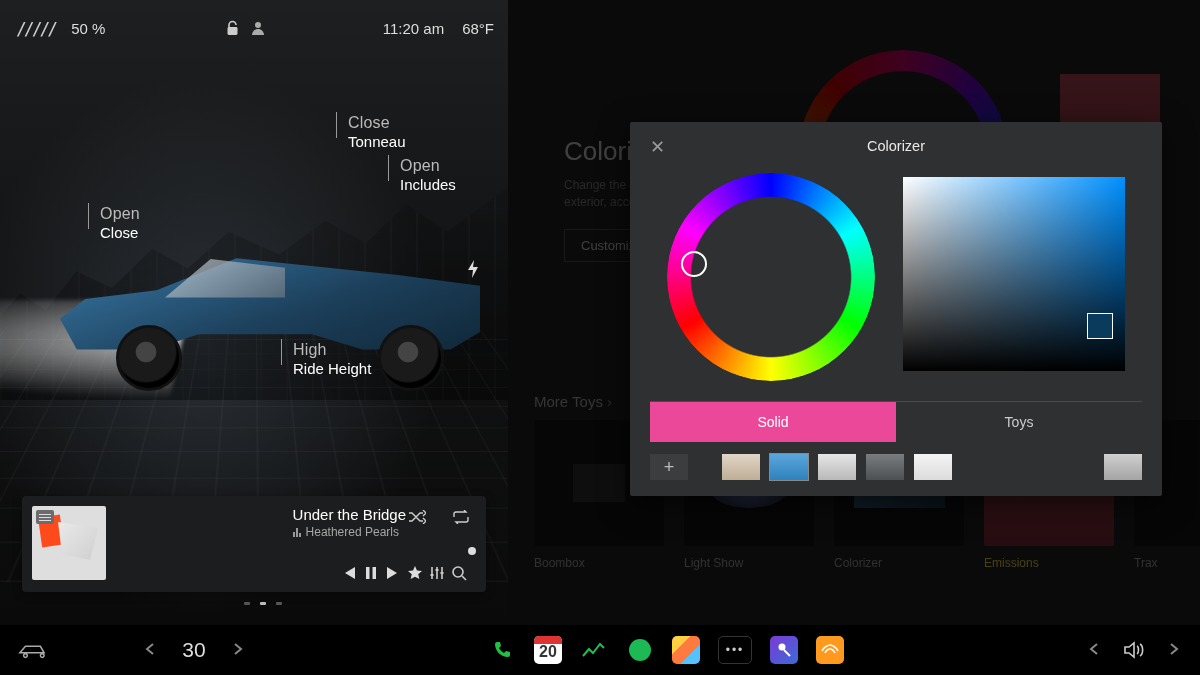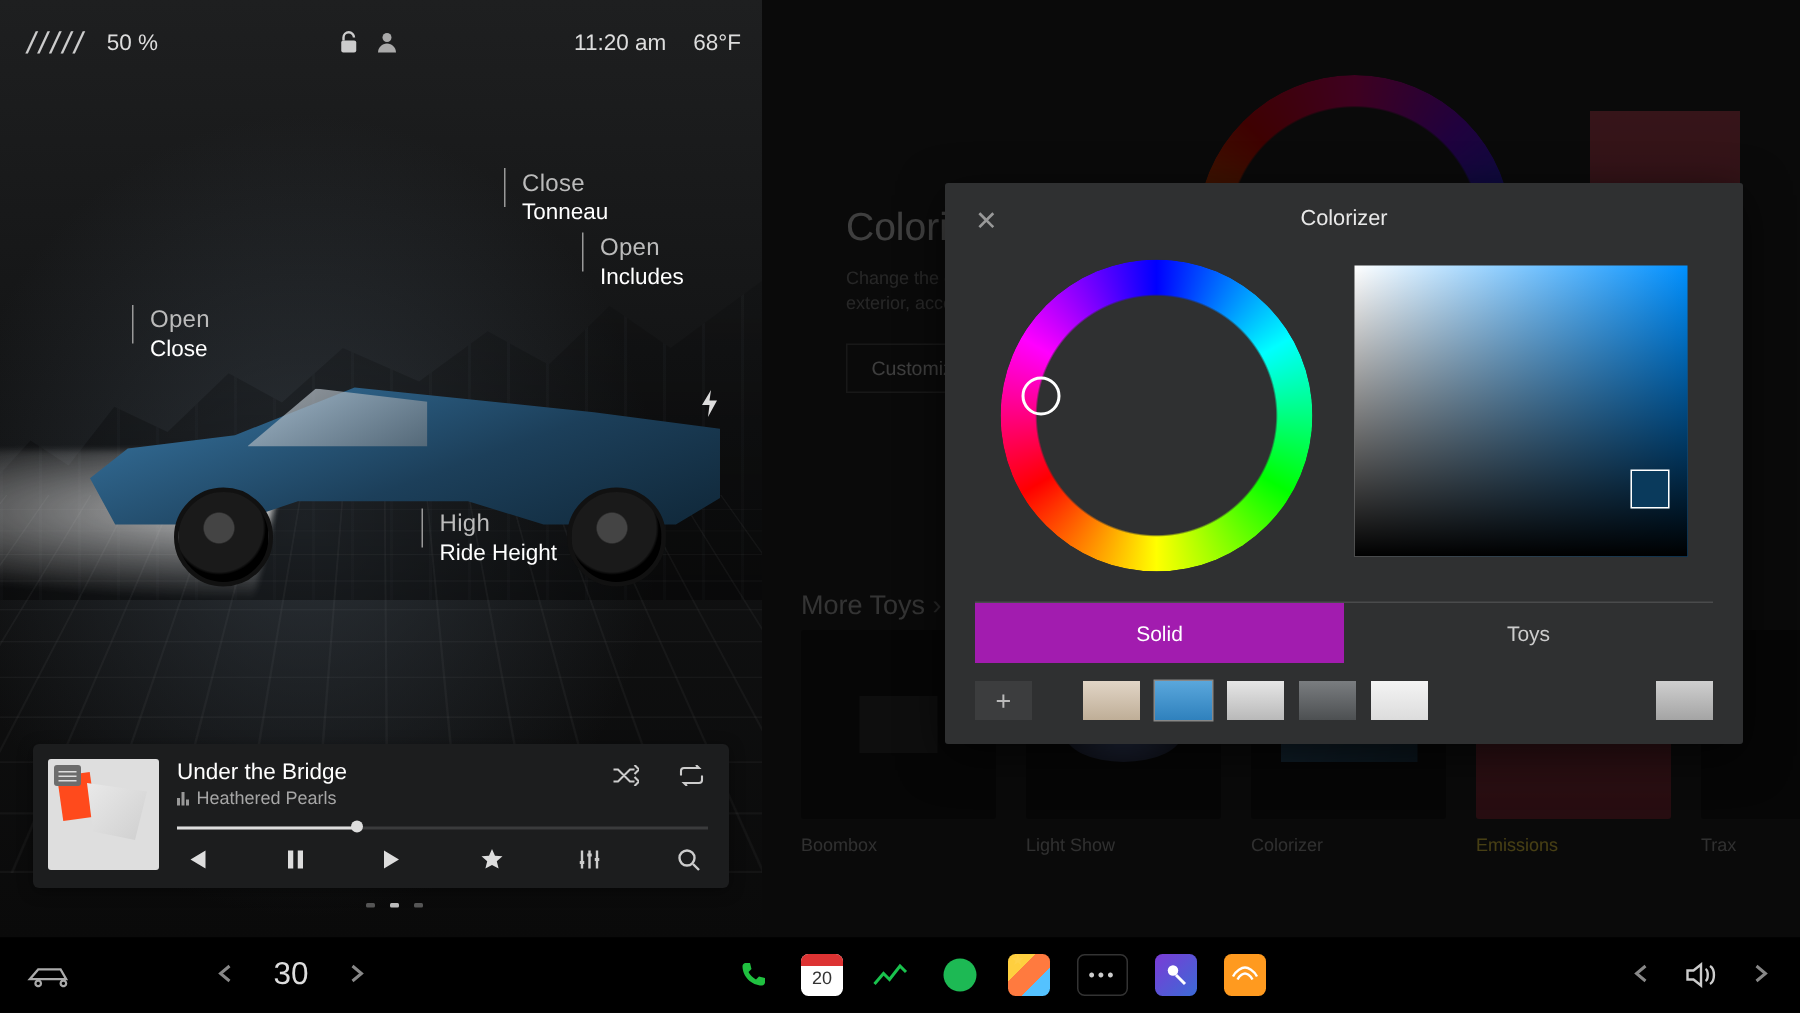--- a/index.html
+++ b/index.html
@@ -99,21 +99,21 @@
     display:flex; gap:12px; padding:10px 14px 8px 10px;
     box-shadow:0 2px 10px rgba(0,0,0,.4);
   }
   .album {
     width:74px; height:74px; background:#dedede; border-radius:2px; position:relative; overflow:hidden;
   }
   .album::before{content:"";position:absolute;left:8px;top:10px;width:22px;height:30px;background:#ff4a1c;transform:rotate(-8deg);}
   .album::after{content:"";position:absolute;left:26px;top:16px;width:40px;height:38px;background:linear-gradient(135deg,#e9e9e9,#cfcfcf);clip-path:polygon(0 0,100% 15%,80% 100%,10% 85%);}
   .album-badge{position:absolute;left:4px;top:4px;width:18px;height:14px;background:#6c6c6c;border-radius:2px;display:flex;flex-direction:column;justify-content:center;gap:2px;padding:2px 3px;}
   .album-badge span{height:1px;background:#ddd;display:block;}
-  .media-info { flex:1; display:flex; flex-direction:column; }
+  .media-info { flex:1; display:flex; flex-direction:column;align-items:flex-end; }
   .media-top { display:flex; justify-content:space-between; align-items:flex-start;}
   .track-title { font-size:15px; color:#fff; }
   .track-artist { font-size:12px; color:#a6a6a6; display:flex;align-items:center;gap:5px; margin-top:2px;}
   .mini-bars{display:inline-flex;gap:1px;align-items:flex-end;height:10px;}
   .mini-bars i{width:2px;background:#999;display:block;}
   .mini-bars i:nth-child(1){height:5px}.mini-bars i:nth-child(2){height:9px}.mini-bars i:nth-child(3){height:4px}
   .scrubber { position:relative; height:10px; margin-top:8px;}
   .scrubber .track{position:absolute;left:0;right:0;top:4px;height:2px;background:#3a3b3c;}
   .scrubber .prog{position:absolute;left:0;width:34%;top:4px;height:2px;background:#ddd;}
   .scrubber .dot{position:absolute;left:34%;top:0;width:8px;height:8px;border-radius:50%;background:#ddd;transform:translateX(-50%);}
@@ -132,21 +132,21 @@
   .toy-header p  { font-size:12px; color:#8a8a8a; margin-top:10px; line-height:1.4; max-width:260px;}
   .toy-btn { display:inline-block; margin-top:18px; padding:8px 16px; border:1px solid #555; font-size:13px; color:#ddd;}
   .toy-ring {
     position:absolute; left:290px; top:50px; width:210px; height:210px; border-radius:50%;
     background: conic-gradient(#ff0080,#8000ff,#0040ff,#00e0ff,#00ff40,#d0ff00,#ff8000,#ff0000,#ff0080);
     -webkit-mask: radial-gradient(circle, transparent 56%, #000 57%);
             mask: radial-gradient(circle, transparent 56%, #000 57%);
     opacity:.85;
   }
   .toy-tile-em { position:absolute; right:40px; top:74px; width:100px; height:190px; background:linear-gradient(#c24a5a,#8a2d3a); }
-  .more-toys { position:absolute; left:26px; top:393px; font-size:18px; color:#b8b8b8;}
+  .more-toys { position:absolute; left:26px; top:393px; font-size:15px; color:#b8b8b8;}
   .more-toys::after{content:" ›"; color:#888;}
   .tiles { position:absolute; left:26px; top:420px; display:flex; gap:20px;}
   .tile { width:130px; height:150px; display:flex; flex-direction:column; justify-content:flex-end;}
   .tile .thumb { flex:1; background:#141414; border-radius:2px; position:relative; overflow:hidden;}
   .tile .name { font-size:12px; color:#aaa; margin-top:10px;}
   .tile.em .thumb{ background:linear-gradient(#c24a5a,#8a2d3a);}
   .tile.em .name{ color:#fde047;}
   .tile.boom .thumb::after{content:"";position:absolute;left:30%;right:30%;top:35%;bottom:35%;background:#333;}
   .tile.light .thumb::after{content:"";position:absolute;left:20%;right:20%;bottom:30%;height:30%;border-radius:50%;background:radial-gradient(#88aaff,#223);}
   .tile.color .thumb::after{content:"";position:absolute;left:15%;right:15%;top:30%;height:40%;background:linear-gradient(115deg,#3c6f94,#254a63);}
@@ -185,21 +185,21 @@
   .sv-cursor{
     position:absolute; width:26px;height:26px;border:1.5px solid #fff;
     right:12px; bottom:32px; background:#0a3a5c;
   }
   .finish-tabs {
     display:flex; margin-top:20px; border-top:1px solid #4a4b4c;
   }
   .finish-tab {
     flex:1; text-align:center; padding:12px 0; font-size:14px; color:#ccc;
   }
-  .finish-tab.active { background:#a21caf; color:#fff;}
+  .finish-tab.active { background:#ec4899; color:#fff;}
   .swatches { display:flex; gap:10px; margin-top:12px; align-items:center;}
   .swatch { width:38px; height:26px; }
   .swatch.add { background:#3c3d3e; color:#bbb; display:flex;align-items:center;justify-content:center;font-size:18px;}
   .sw-gap{flex:1;}
   .sw-beige{background:linear-gradient(#e1d5c6,#bfae97);}
   .sw-blue {background:linear-gradient(#5aa7dc,#2f81bd); outline:1px solid #888;}
   .sw-silver{background:linear-gradient(#e6e6e6,#b9b9b9);}
   .sw-gray {background:linear-gradient(#7a7d80,#4d5052);}
   .sw-white{background:linear-gradient(#f4f4f4,#dcdcdc);}
   .sw-steel{background:linear-gradient(#cfcfcf,#a4a4a4);}
@@ -210,21 +210,21 @@
     background:#000; display:flex; align-items:center; padding:0 18px; gap:18px;
   }
   .dock .sp{flex:1;}
   .dock-icn{width:28px;height:28px;display:flex;align-items:center;justify-content:center;}
   .temp-val{font-size:21px;color:#ddd;min-width:36px;text-align:center;}
   .chev{color:#777;font-size:18px;padding:0 2px;}
   .app-tile{width:28px;height:28px;border-radius:5px;display:flex;align-items:center;justify-content:center;font-size:15px;}
   .phone{color:#20c040;}
   .cal {background:#fff;color:#d22;flex-direction:column;font-size:8px;justify-content:flex-start;}
   .cal .top{background:#d33;width:100%;height:8px;border-radius:5px 5px 0 0;}
-  .cal .d{font-size:12px;color:#333;font-weight:400;line-height:16px;}
+  .cal .d{font-size:16px;color:#333;font-weight:700;line-height:16px;}
   .stocks{background:#000;}
   .stocks svg{display:block;}
   .spot{background:#000;border-radius:50%;}
   .spot::after{content:"";width:22px;height:22px;border-radius:50%;background:#1db954;display:block;}
   .pal{background:linear-gradient(135deg,#ffcf3f 0 33%,#ff7a3f 33% 66%,#54c2ff 66%);position:relative;}
   .pal::after{content:"★";position:absolute;left:2px;top:-2px;font-size:10px;color:#ffd24a;}
   .dots{color:#ccc;letter-spacing:2px;border:1px solid #333;border-radius:5px;width:34px;font-size:12px;}
   .mic{background:linear-gradient(135deg,#7b3bd6,#3b6bd6);}
   .book{background:#ff9a1f;}
 

